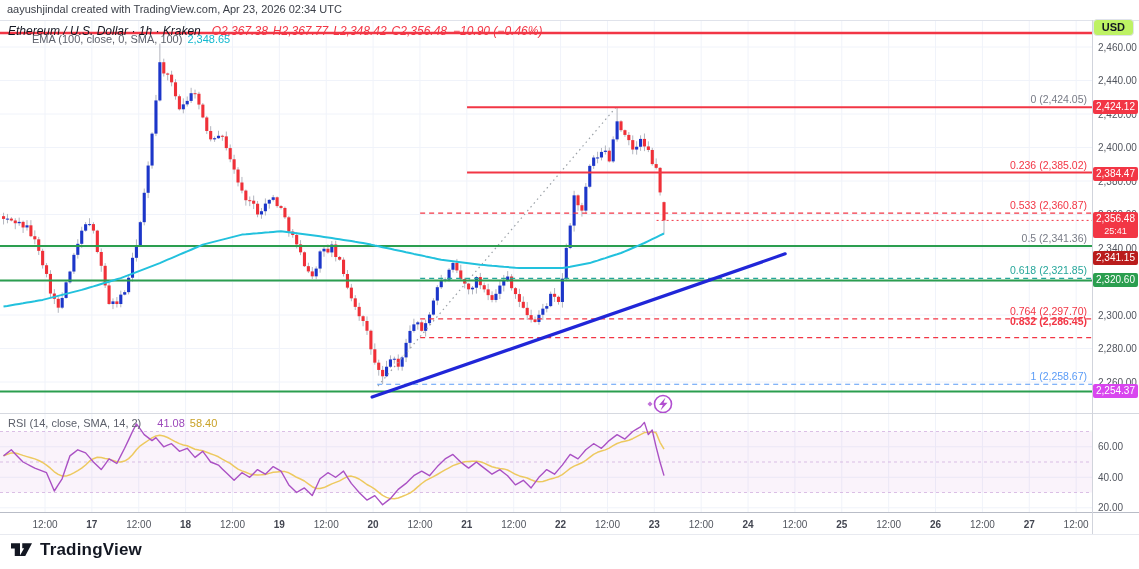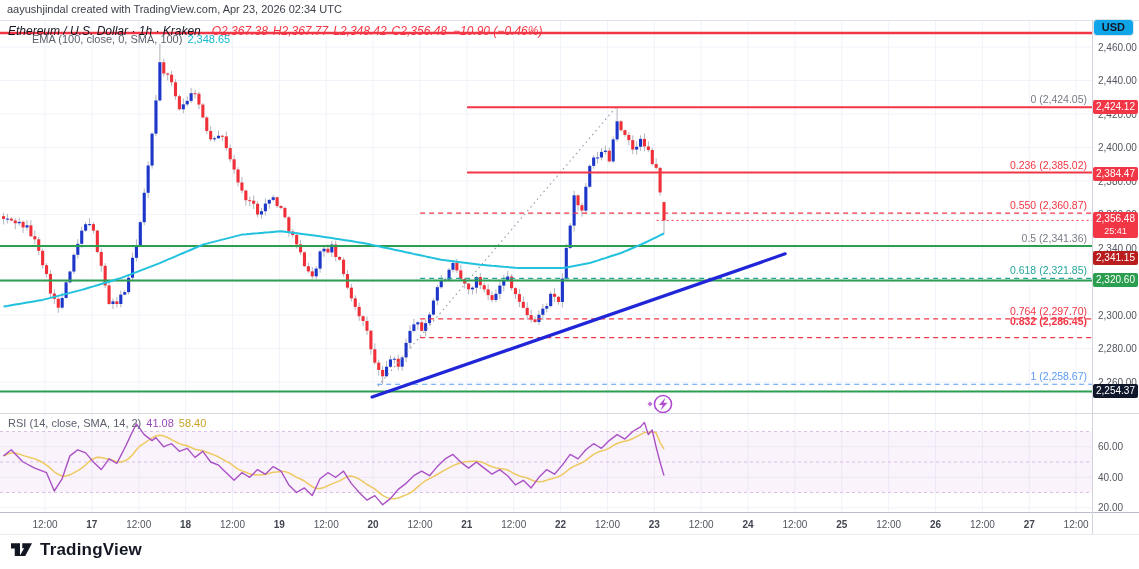--- a/index.html
+++ b/index.html
@@ -9,24 +9,24 @@
   .watermark{position:absolute;left:7px;top:3px;font-size:11px;color:#3c4049;z-index:6;}
   .legend{position:absolute;left:8px;z-index:6;white-space:nowrap;}
   .legend .sym{font-size:12px;color:#131722;}
   .legend .ohlc{font-size:12px;color:#f23645;margin-left:6px;}
   .legend .ohlc b{font-weight:normal;margin-left:5px;}
   .legend .chg{font-size:12px;color:#f23645;margin-left:6px;}
   .row-title{top:21px;font-style:italic;}
   .row-ema{top:33px;font-size:11px;color:#5d606b;padding-left:24px;}
   .row-ema .val{color:#12b8cf;margin-left:5px;}
   .row-rsi{top:417px;font-size:11px;color:#5d606b;z-index:6;}
-  .row-rsi .v1{color:#9c49bb;margin-left:5px;}
+  .row-rsi .v1{color:#9c49bb;margin-left:16px;}
   .row-rsi .v2{color:#c9a227;margin-left:5px;}
   .usd-btn{position:absolute;top:19px;right:5px;z-index:7;font-size:11px;font-weight:bold;
-           color:#131722;border:1px solid #e0e3eb;border-radius:4px;padding:1px 8px 2px;background:#0ea5e9;cursor:pointer;}
+           color:#131722;border:1px solid #e0e3eb;border-radius:4px;padding:1px 8px 2px;background:#bef264;cursor:pointer;}
   .ptag{position:absolute;left:1093px;width:45px;z-index:5;text-align:center;color:#fff;
         font-size:10px;line-height:14px;border-radius:2px;}
   .ptag .cd{font-size:9px;line-height:10px;padding-bottom:2px;opacity:.95;}
   .fiblabel{position:absolute;right:52px;z-index:4;font-size:10.5px;line-height:12px;white-space:nowrap;}
   .footer{position:absolute;left:10px;top:540px;display:flex;align-items:center;z-index:6;}
   .footer .brand{font-size:17px;font-weight:bold;color:#131722;margin-left:7px;letter-spacing:.2px;}
 </style>
 </head>
 <body>
 
@@ -519,26 +519,26 @@
     <div class="ptag" style="background: rgb(242, 54, 69); top: 212.396px;">
       <div>2,356.48</div>
       <div class="cd">25:41</div>
     </div>
     <div class="ptag" style="background: #b91c1c; top: 251px;">
       <div>2,341.15</div>
     </div>
     <div class="ptag" style="background: rgb(43, 158, 79); top: 273.495px;">
       <div>2,320.60</div>
     </div>
-    <div class="ptag" style="background: #0f172a; top: 384.43px;">
+    <div class="ptag" style="background: #d946ef; top: 384.43px;">
       <div>2,254.37</div>
     </div>
     <span class="fiblabel" style="top: 93.2162px; color: rgb(120, 123, 134);">0 (2,424.05)</span>
     <span class="fiblabel" style="top: 158.591px; color: rgb(242, 54, 69);">0.236 (2,385.02)</span>
-    <span class="fiblabel" style="top: 199.043px; color: rgb(242, 54, 69);">0.550 (2,360.87)</span>
+    <span class="fiblabel" style="top: 199.043px; color: rgb(242, 54, 69);">0.533 (2,360.87)</span>
     <span class="fiblabel" style="top: 231.722px; color: rgb(120, 123, 134);">0.5 (2,341.36)</span>
     <span class="fiblabel" style="top: 264.401px; color: rgb(38, 166, 154);">0.618 (2,321.85)</span>
     <span class="fiblabel" style="top: 304.853px; color: rgb(242, 54, 69);">0.764 (2,297.70)</span>
     <span class="fiblabel" style="top: 315px; color: rgb(242, 54, 69); font-weight: bold;">0.832 (2,286.45)</span>
     <span class="fiblabel" style="top: 370.228px; color: rgb(91, 156, 246);">1 (2,258.67)</span>
   </div>
 
 <div class="footer">
   <svg width="23" height="18" viewBox="0 0 30 24">
     <path d="M1 3 H13 V20 H6 V10 H1 Z" fill="#131722"></path>

